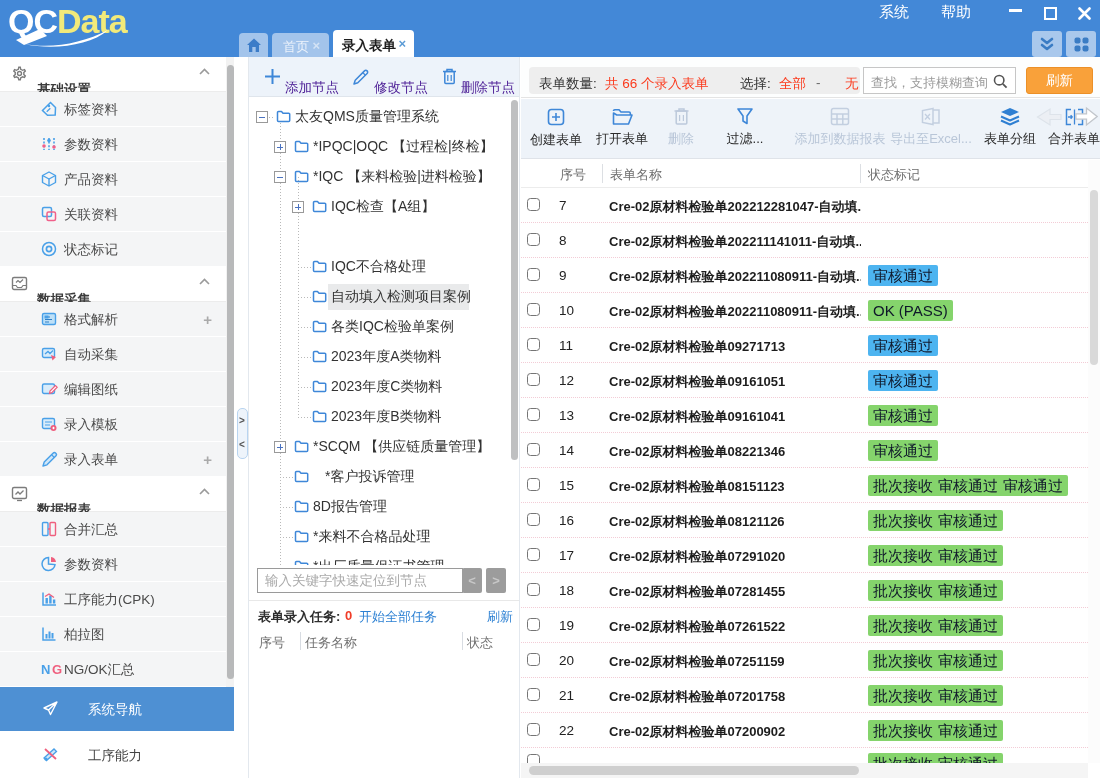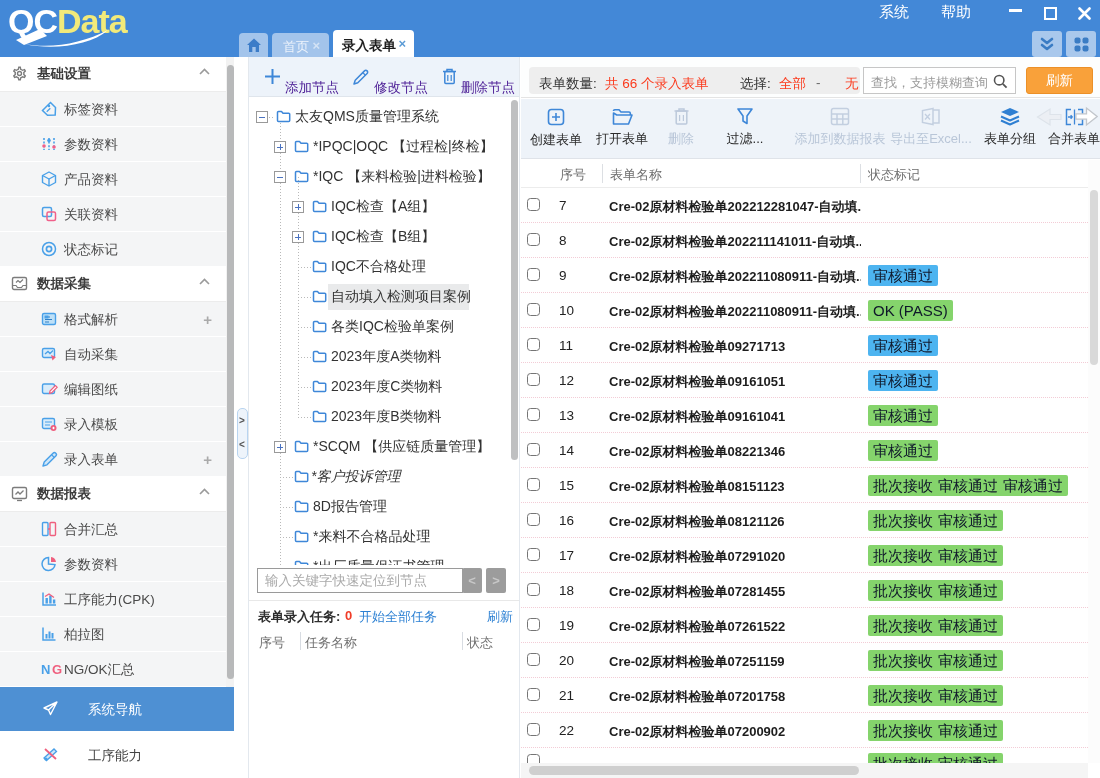--- a/index.html
+++ b/index.html
@@ -9,21 +9,21 @@
 .abs { position:absolute; }
 svg { display:block; }
 
 
 #hdr { position:absolute; left:0; top:0; width:1100px; height:57px; background:#4388d7; }
 .hmenu { position:absolute; top:3px; }
 .tab { position:absolute; border-radius:4px 4px 0 0; background:#a3c4eb; }
 
 #sidebar { position:absolute; left:0; top:57px; width:236px; height:721px; background:#fff; }
 .sgroup { position:relative; height:35px; background:#fff; border-bottom:1px solid #ececec; }
-.sgroup .gt { position:absolute; left:37px; top:8px; font-size:13.5px; font-weight:bold; color:#3c3c3c; }
+.sgroup .gt { position:absolute; left:37px; top:24px; font-size:13.5px; font-weight:bold; color:#3c3c3c; }
 .sgroup .gi { position:absolute; left:11px; top:8px; }
 .sgroup .garr { position:absolute; right:26px; top:11px; }
 .sitem { position:relative; height:35px; background:#f4f5f6; border-bottom:1px solid #ffffff; }
 .sitem .it { position:absolute; left:64px; top:9px; font-size:13.5px; color:#4a4a4a; }
 .sitem .ii { position:absolute; left:41px; top:9px; }
 .sitem .plus { position:absolute; right:24px; top:9px; color:#aaa; font-size:15px; font-weight:bold; }
 #snav { position:relative; height:44px; background:#4e90d3; }
 #snav .it { position:absolute; left:88px; top:14px; font-size:13.5px; color:#fff; }
 #snav .ii { position:absolute; left:42px; top:13px; }
 #scust { position:relative; height:48px; background:#fff; }
@@ -431,30 +431,20 @@
 <div class="tnode" style="left:0; top:94px; width:270px;">
           <span class="ebox" style="left:43px;">
             <span class="h"></span>
             <span class="v"></span>
           </span>
           <svg class="tfold" style="left:63px;" width="15" height="13" viewBox="0 0 15 13">
             <path d="M1.5 2.5 a1 1 0 0 1 1 -1 L5.5 1.5 L7 3.2 L12.7 3.2 a1 1 0 0 1 1 1 L13.7 10.5 a1 1 0 0 1 -1 1 L2.5 11.5 a1 1 0 0 1 -1 -1 Z" fill="none" stroke="#3e87d8" stroke-width="1.5" stroke-linejoin="round"></path>
           </svg>
           <span class="txt" style="left:82px;">IQC检查【A组】</span>
         </div>
-<div class="tnode" style="left:0; top:124px; width:270px;">
-          <span class="ebox" style="left:43px;">
-            <span class="h"></span>
-            <span class="v"></span>
-          </span>
-          <svg class="tfold" style="left:63px;" width="15" height="13" viewBox="0 0 15 13">
-            <path d="M1.5 2.5 a1 1 0 0 1 1 -1 L5.5 1.5 L7 3.2 L12.7 3.2 a1 1 0 0 1 1 1 L13.7 10.5 a1 1 0 0 1 -1 1 L2.5 11.5 a1 1 0 0 1 -1 -1 Z" fill="none" stroke="#3e87d8" stroke-width="1.5" stroke-linejoin="round"></path>
-          </svg>
-          <span class="txt" style="left:82px;">IQC检查【B组】</span>
-        </div>
 <div class="tnode" style="left:0; top:154px; width:270px;">
           <span style="position:absolute; left:49px; top:15px; width:14px; height:1px; background-image:linear-gradient(90deg,#b9b9b9 1px, transparent 1px); background-size:3px 1px;"></span>
           <svg class="tfold" style="left:63px;" width="15" height="13" viewBox="0 0 15 13">
             <path d="M1.5 2.5 a1 1 0 0 1 1 -1 L5.5 1.5 L7 3.2 L12.7 3.2 a1 1 0 0 1 1 1 L13.7 10.5 a1 1 0 0 1 -1 1 L2.5 11.5 a1 1 0 0 1 -1 -1 Z" fill="none" stroke="#3e87d8" stroke-width="1.5" stroke-linejoin="round"></path>
           </svg>
           <span class="txt" style="left:82px;">IQC不合格处理</span>
         </div>
 <div class="tnode" style="left:0; top:184px; width:270px;">
           <span style="position:absolute; left:49px; top:15px; width:14px; height:1px; background-image:linear-gradient(90deg,#b9b9b9 1px, transparent 1px); background-size:3px 1px;"></span>
           <svg class="tfold" style="left:63px;" width="15" height="13" viewBox="0 0 15 13">
@@ -499,21 +489,21 @@
           <svg class="tfold" style="left:45px;" width="15" height="13" viewBox="0 0 15 13">
             <path d="M1.5 2.5 a1 1 0 0 1 1 -1 L5.5 1.5 L7 3.2 L12.7 3.2 a1 1 0 0 1 1 1 L13.7 10.5 a1 1 0 0 1 -1 1 L2.5 11.5 a1 1 0 0 1 -1 -1 Z" fill="none" stroke="#3e87d8" stroke-width="1.5" stroke-linejoin="round"></path>
           </svg>
           <span class="txt" style="left:64px;">*SCQM 【供应链质量管理】</span>
         </div>
 <div class="tnode" style="left:0; top:364px; width:270px;">
           <span style="position:absolute; left:31px; top:15px; width:14px; height:1px; background-image:linear-gradient(90deg,#b9b9b9 1px, transparent 1px); background-size:3px 1px;"></span>
           <svg class="tfold" style="left:45px;" width="15" height="13" viewBox="0 0 15 13">
             <path d="M1.5 2.5 a1 1 0 0 1 1 -1 L5.5 1.5 L7 3.2 L12.7 3.2 a1 1 0 0 1 1 1 L13.7 10.5 a1 1 0 0 1 -1 1 L2.5 11.5 a1 1 0 0 1 -1 -1 Z" fill="none" stroke="#3e87d8" stroke-width="1.5" stroke-linejoin="round"></path>
           </svg>
-          <span class="txt" style="left:62px;font-style:italic;">*客户投诉管理</span>
+          <span class="txt" style="left:76px;">*客户投诉管理</span>
         </div>
 <div class="tnode" style="left:0; top:394px; width:270px;">
           <span style="position:absolute; left:31px; top:15px; width:14px; height:1px; background-image:linear-gradient(90deg,#b9b9b9 1px, transparent 1px); background-size:3px 1px;"></span>
           <svg class="tfold" style="left:45px;" width="15" height="13" viewBox="0 0 15 13">
             <path d="M1.5 2.5 a1 1 0 0 1 1 -1 L5.5 1.5 L7 3.2 L12.7 3.2 a1 1 0 0 1 1 1 L13.7 10.5 a1 1 0 0 1 -1 1 L2.5 11.5 a1 1 0 0 1 -1 -1 Z" fill="none" stroke="#3e87d8" stroke-width="1.5" stroke-linejoin="round"></path>
           </svg>
           <span class="txt" style="left:64px;">8D报告管理</span>
         </div>
 <div class="tnode" style="left:0; top:424px; width:270px;">
           <span style="position:absolute; left:31px; top:15px; width:14px; height:1px; background-image:linear-gradient(90deg,#b9b9b9 1px, transparent 1px); background-size:3px 1px;"></span>

